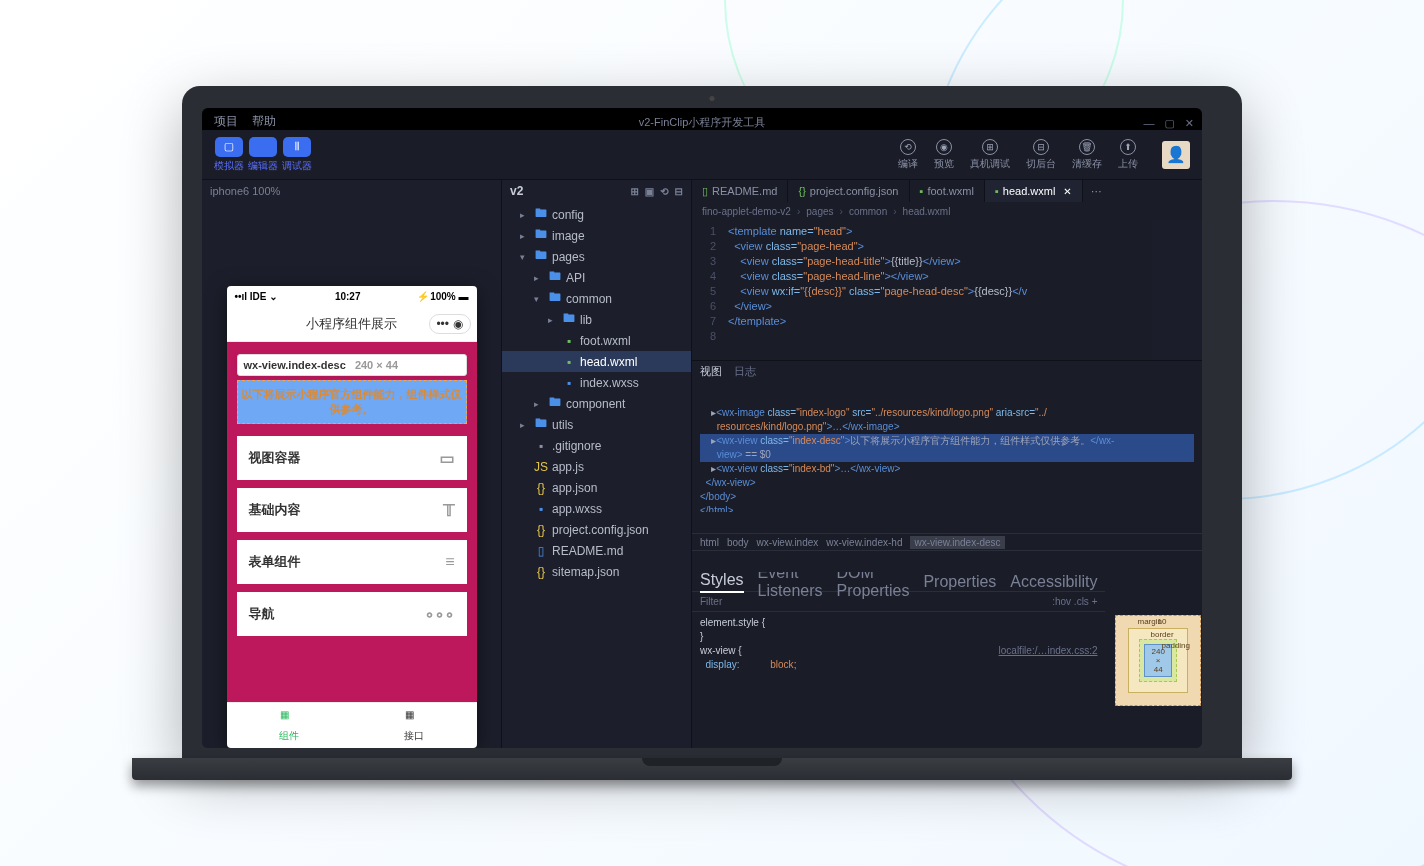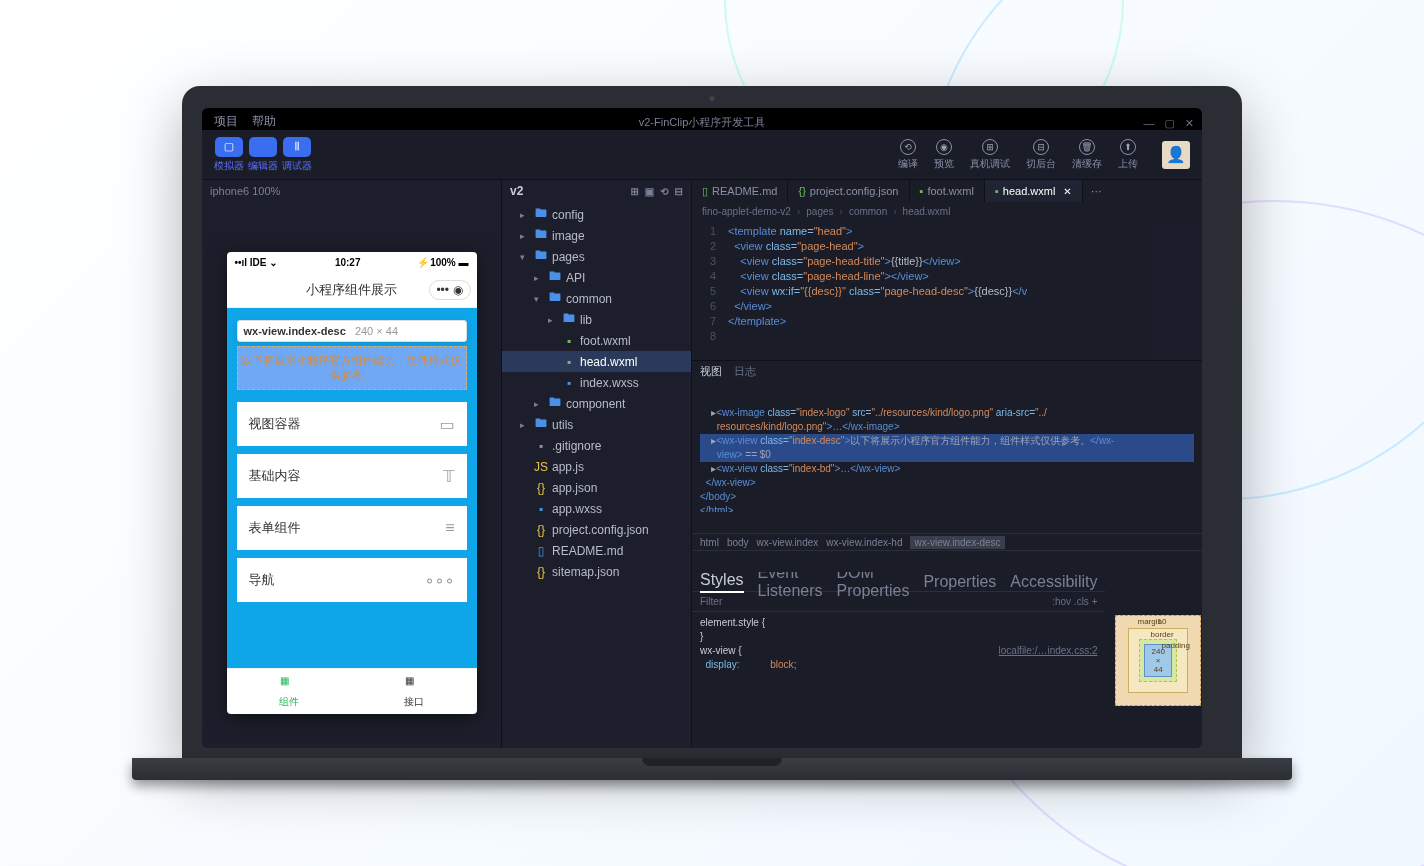--- a/index.html
+++ b/index.html
@@ -39,27 +39,27 @@
 .tool-action .ic { width:16px; height:16px; border:1.5px solid #8a90a6; border-radius:50%; display:flex; align-items:center; justify-content:center; font-size:9px; }
 .tool-action .lbl { font-size:10px; color:#8a90a6; }
 .avatar { width:28px; height:28px; background:#e8d9c5; border-radius:3px; display:flex; align-items:center; justify-content:center; font-size:16px; margin-left:8px; }
 
 
 .body { flex:1; display:flex; overflow:hidden; }
 
 
 .sim-pane { width:300px; background:#1c1f2b; display:flex; flex-direction:column; border-right:1px solid #0f1118; }
 .sim-head { height:22px; padding:0 8px; display:flex; align-items:center; font-size:11px; color:#7a8096; }
-.sim-body { flex:1; display:flex; align-items:flex-start; justify-content:center; padding-top:50px; }
+.sim-body { flex:1; display:flex; align-items:flex-end; justify-content:center; padding-top:50px; }
 .phone { width:250px; background:#fff; border-radius:4px; box-shadow:0 4px 20px rgba(0,0,0,0.5); color:#333; overflow:hidden; }
 .phone-status { height:20px; display:flex; align-items:center; justify-content:space-between; padding:0 8px; font-size:10px; font-weight:600; color:#000; }
 .phone-nav { height:36px; display:flex; align-items:center; justify-content:center; position:relative; border-bottom:1px solid #eee; }
 .phone-nav-title { font-size:13px; font-weight:500; }
 .phone-nav-right { position:absolute; right:6px; display:flex; align-items:center; gap:4px; border:1px solid #ddd; border-radius:14px; padding:2px 6px; font-size:12px; }
-.phone-content { background:#0ea5e9; padding:12px 10px; height:360px; position:relative; }
+.phone-content { background:#be185d; padding:12px 10px; height:360px; position:relative;font-weight:bold; }
 .tooltip-box { background:#fff; border:1px solid #ddd; border-radius:3px; padding:4px 6px; font-size:11px; margin-bottom:4px; box-shadow:0 2px 6px rgba(0,0,0,0.1); }
 .tooltip-box b { color:#333; }
 .tooltip-box .dim { color:#999; margin-left:6px; }
 .highlight-box { background:#6fa8f5; height:44px; display:flex; align-items:center; justify-content:center; text-align:center; font-size:11px; color:#d98b3a; border:1px dashed #f0a850; padding:4px; margin-bottom:12px; }
 .list-item { background:#fff; height:44px; margin-bottom:8px; display:flex; align-items:center; padding:0 12px; justify-content:space-between; font-size:13px; cursor:pointer; }
 .list-item .licon { color:#999; font-size:16px; }
 .phone-tabbar { height:46px; border-top:1px solid #eee; display:flex; }
 .tabbar-item { flex:1; display:flex; flex-direction:column; align-items:center; justify-content:center; gap:2px; font-size:10px; cursor:pointer; }
 .tabbar-item.active { color:#2ab85c; }
 .tabbar-item .ticon { width:18px; height:18px; }

